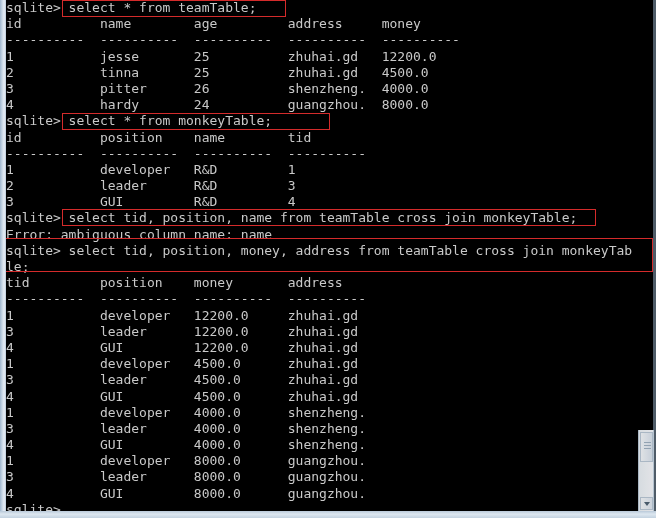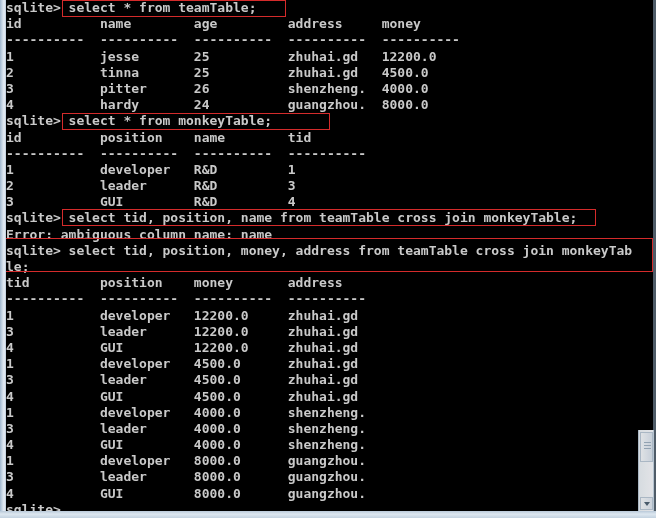--- a/index.html
+++ b/index.html
@@ -95,21 +95,20 @@
     letter-spacing: 0;
     z-index: 10;
   }
   .line {
     height: 16.2px;
     white-space: pre;
     font-family: "DejaVu Sans Mono", "Liberation Mono", monospace;
     font-size: 13px;
     line-height: 16.2px;
     color: #c9c9c9;
-    font-weight: bold;
   }
   
   .hl {
     position: absolute;
     border: 1px solid #d42b2b;
     box-sizing: border-box;
     pointer-events: none;
     z-index: 20;
     background: transparent;
   }

